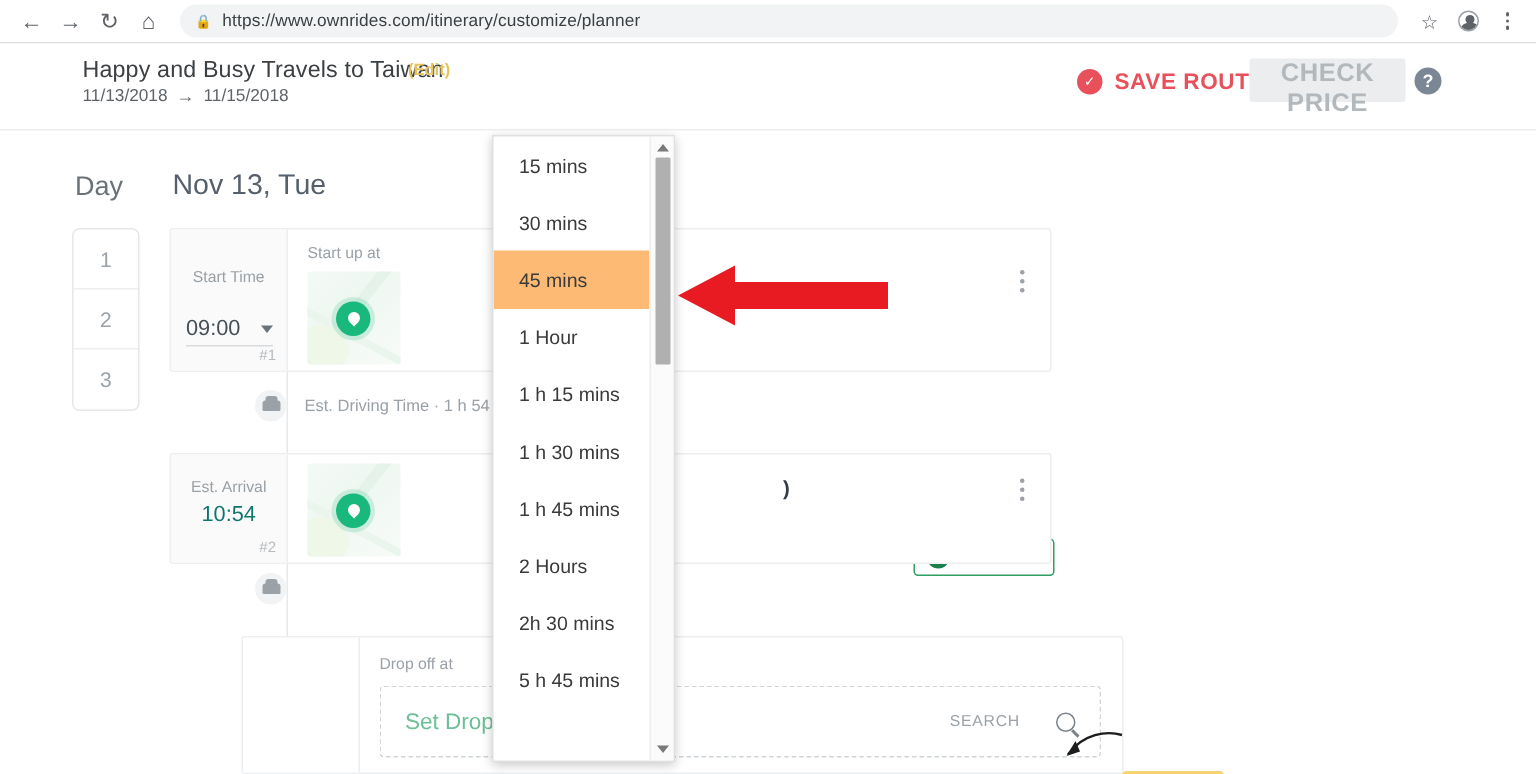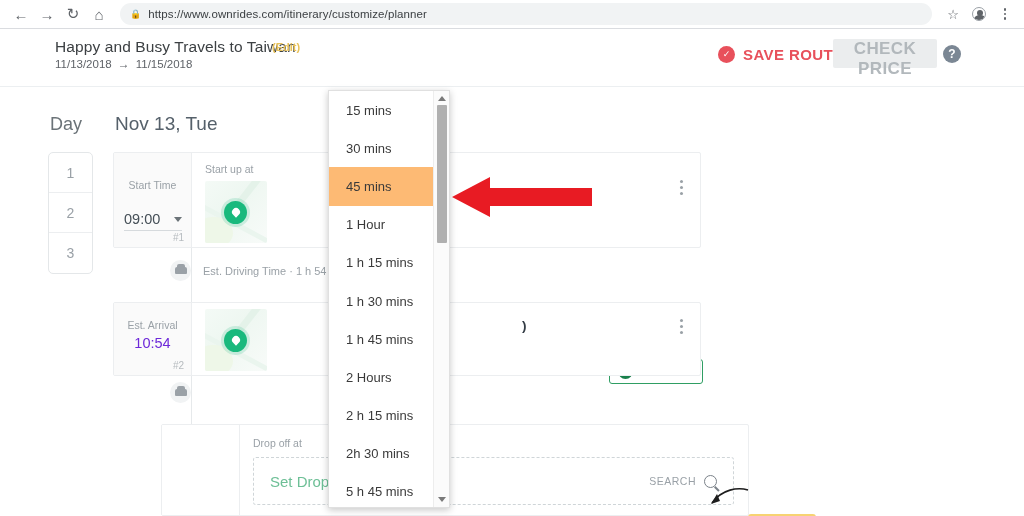--- a/index.html
+++ b/index.html
@@ -138,21 +138,21 @@
     display: flex; align-items: center; justify-content: space-between;
     border-bottom: 1px solid #d6dadd; padding-bottom: 3px; margin-top: 16px;
   }
   .time-val { font-size: 14.5px; color: #454f57; }
   .caret-down {
     width: 0; height: 0; border-left: 4.5px solid transparent;
     border-right: 4.5px solid transparent; border-top: 5px solid #6b7378;
   }
   .arrival-val {
     position: absolute; left: 0; right: 0; top: 32px; text-align: center;
-    font-size: 14.5px; color: #6d28d9;
+    font-size: 14.5px; color: #0f766e;
   }
   .seq-num {
     position: absolute; right: 7px; bottom: 4px; font-size: 10px; color: #b6bbbf;
   }
 
   .card-body { position: relative; flex: 1; }
   .pickup-label {
     position: absolute; left: 13px; top: 10px; font-size: 10.5px; color: #9aa1a7;
   }
   .thumb {
@@ -207,21 +207,21 @@
   
   .dropoff-label {
     position: absolute; left: 13px; top: 12px; font-size: 10.5px; color: #9aa1a7;
   }
   .dropoff-box {
     position: absolute; left: 13px; top: 32px; right: 14px; height: 48px;
     border: 1px dashed #cfd5d8; border-radius: 3px; background: #fff;
     display: flex; align-items: center; justify-content: space-between; padding: 0 16px;
   }
   .dropoff-ph { font-size: 15px; color: #6dbf96; }
-  .search-wrap { display: flex; align-items: center; gap: 8px; }
+  .search-wrap { display: flex; align-items: center; gap: 24px; }
   .search-label { font-size: 10.5px; color: #9aa1a7; letter-spacing: .5px; }
   .search-ico {
     width: 13px; height: 13px; border: 1.6px solid #7b8289; border-radius: 50%;
     position: relative;
   }
   .search-ico::after {
     content:""; position: absolute; right: -4px; bottom: -3px; width: 6px; height: 1.6px;
     background: #7b8289; transform: rotate(45deg);
   }
 
@@ -459,21 +459,20 @@
   <div class="dropdown">
     <div class="dd-list">
       <div class="dd-item">15 mins</div>
       <div class="dd-item">30 mins</div>
       <div class="dd-item selected">45 mins</div>
       <div class="dd-item">1 Hour</div>
       <div class="dd-item">1 h 15 mins</div>
       <div class="dd-item">1 h 30 mins</div>
       <div class="dd-item">1 h 45 mins</div>
       <div class="dd-item">2 Hours</div>
-      <div class="dd-item">2 h 15 mins</div>
       <div class="dd-item">2h 30 mins</div>
       <div class="dd-item">5 h 45 mins</div>
     </div>
     <div class="dd-scroll">
       <span class="up"></span>
       <span class="dd-thumb"></span>
       <span class="dn"></span>
     </div>
   </div>
 

